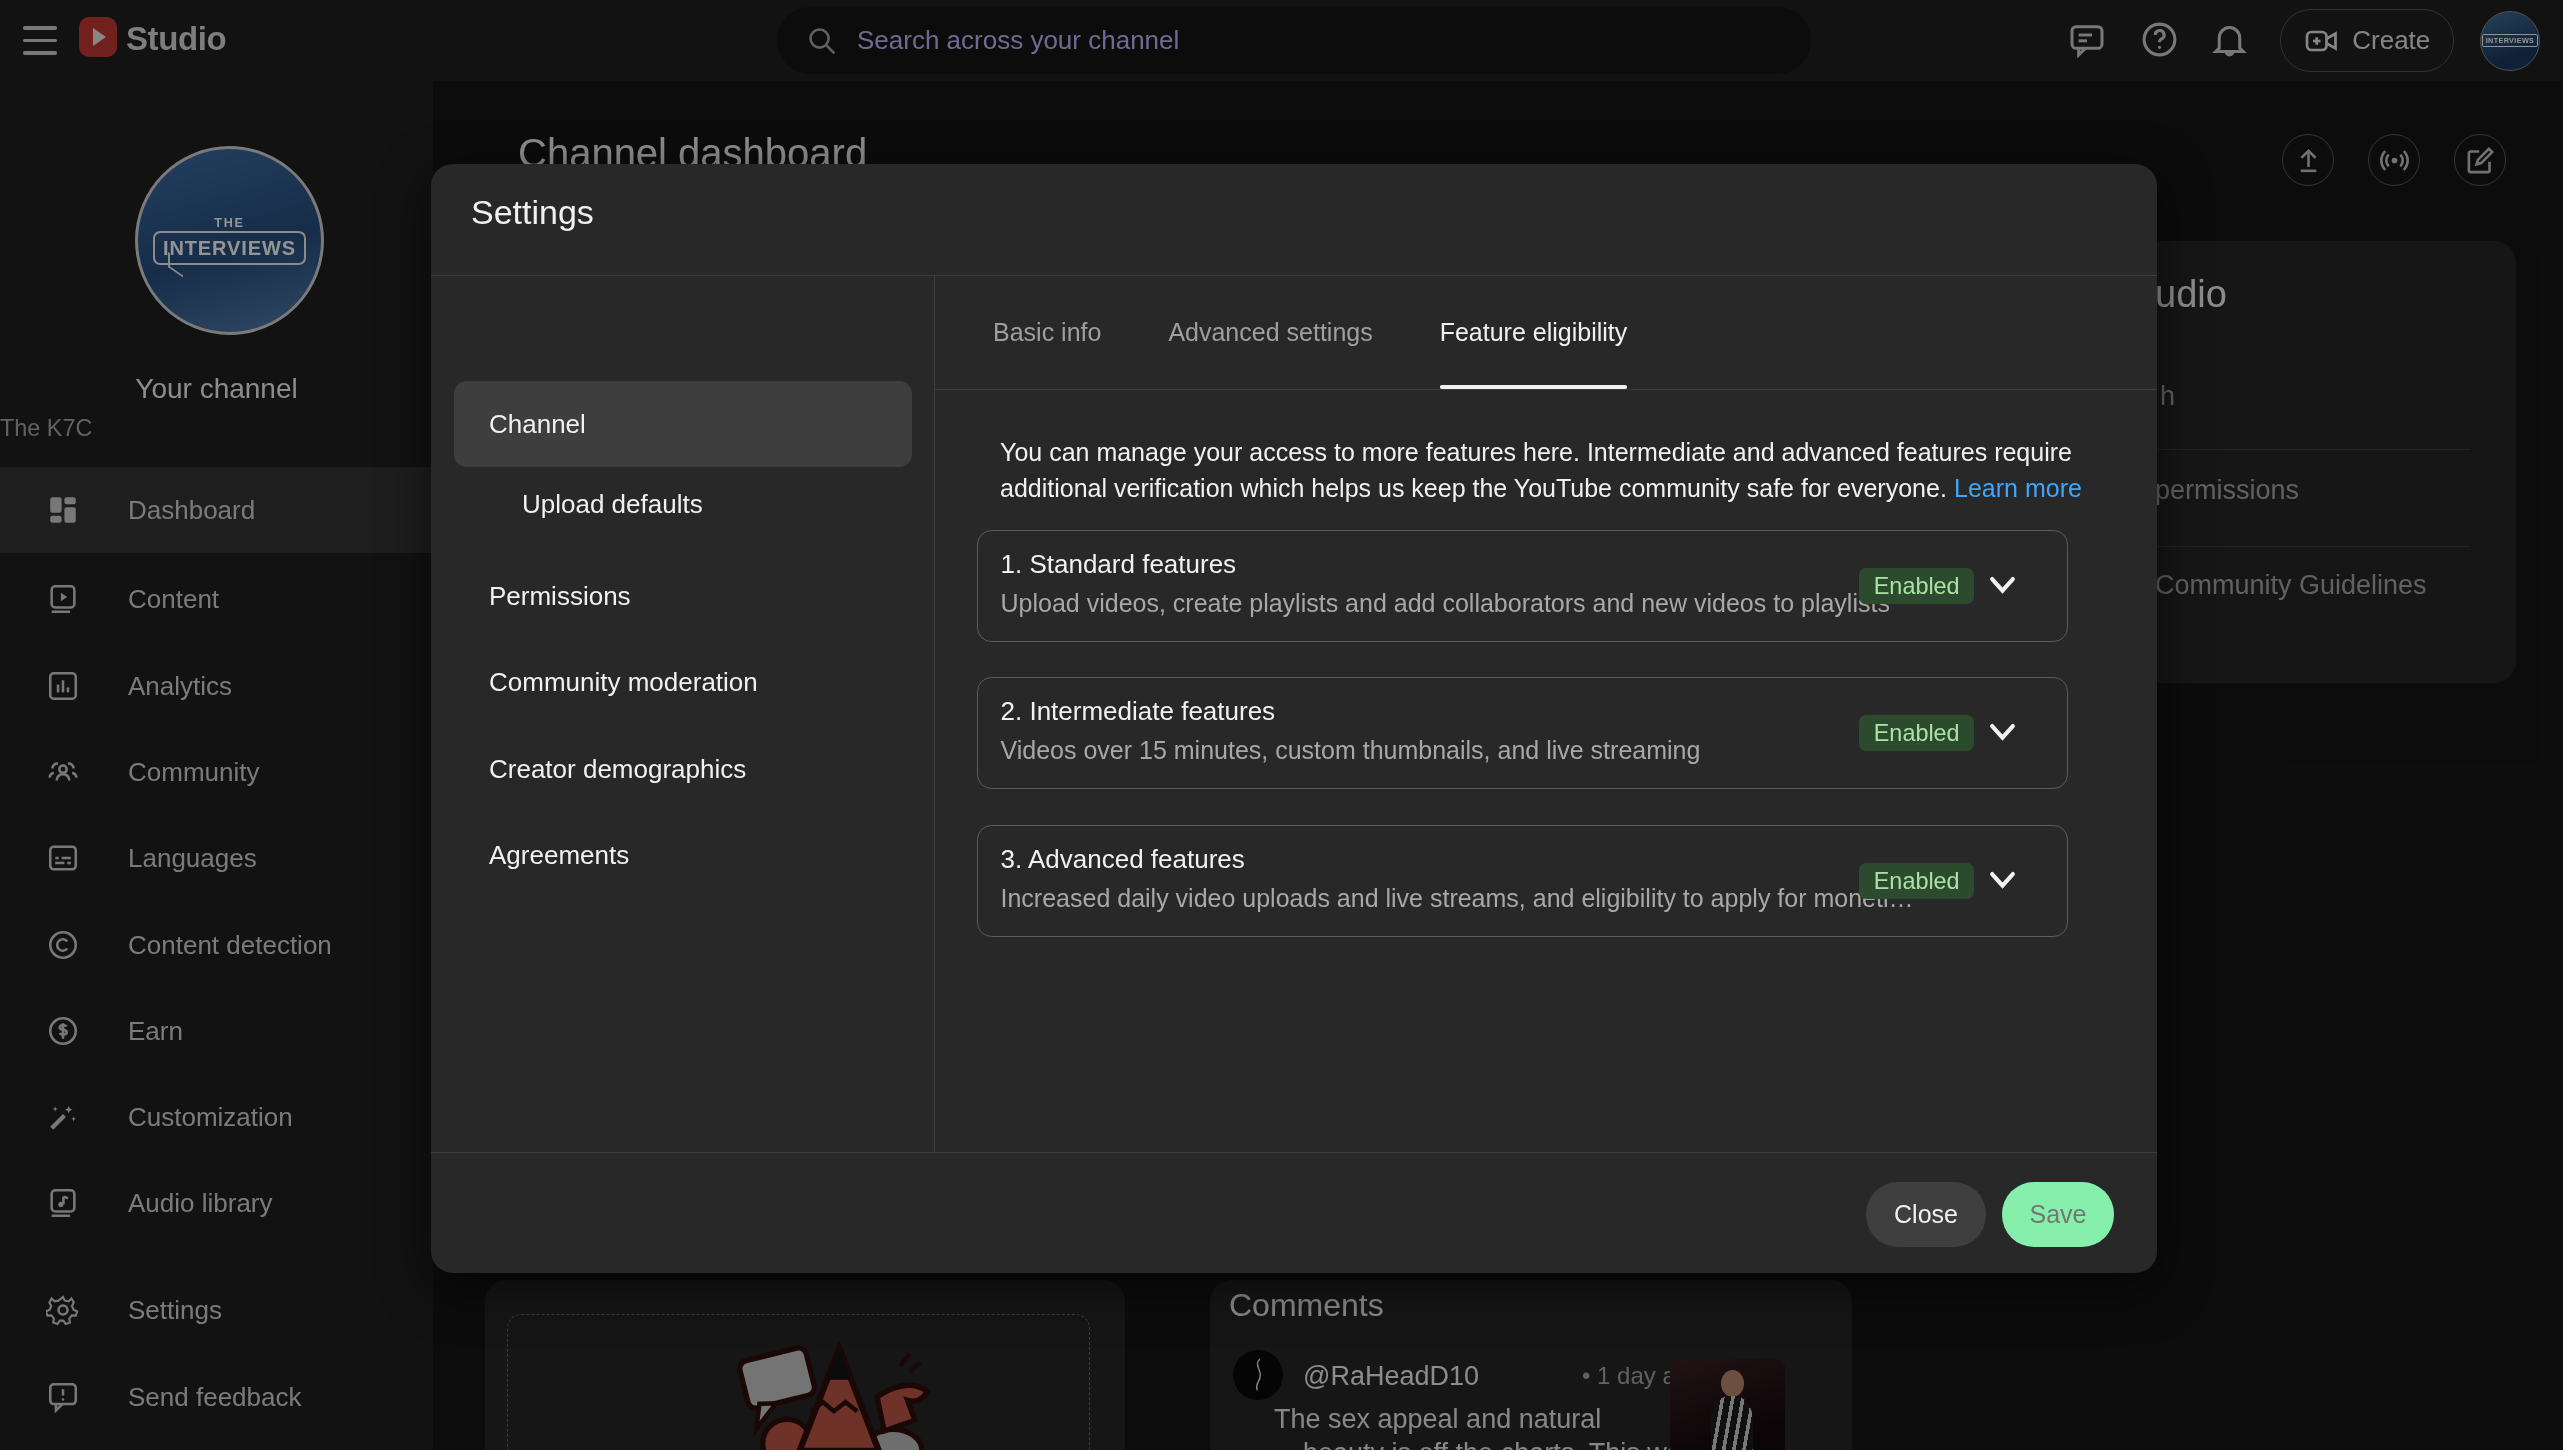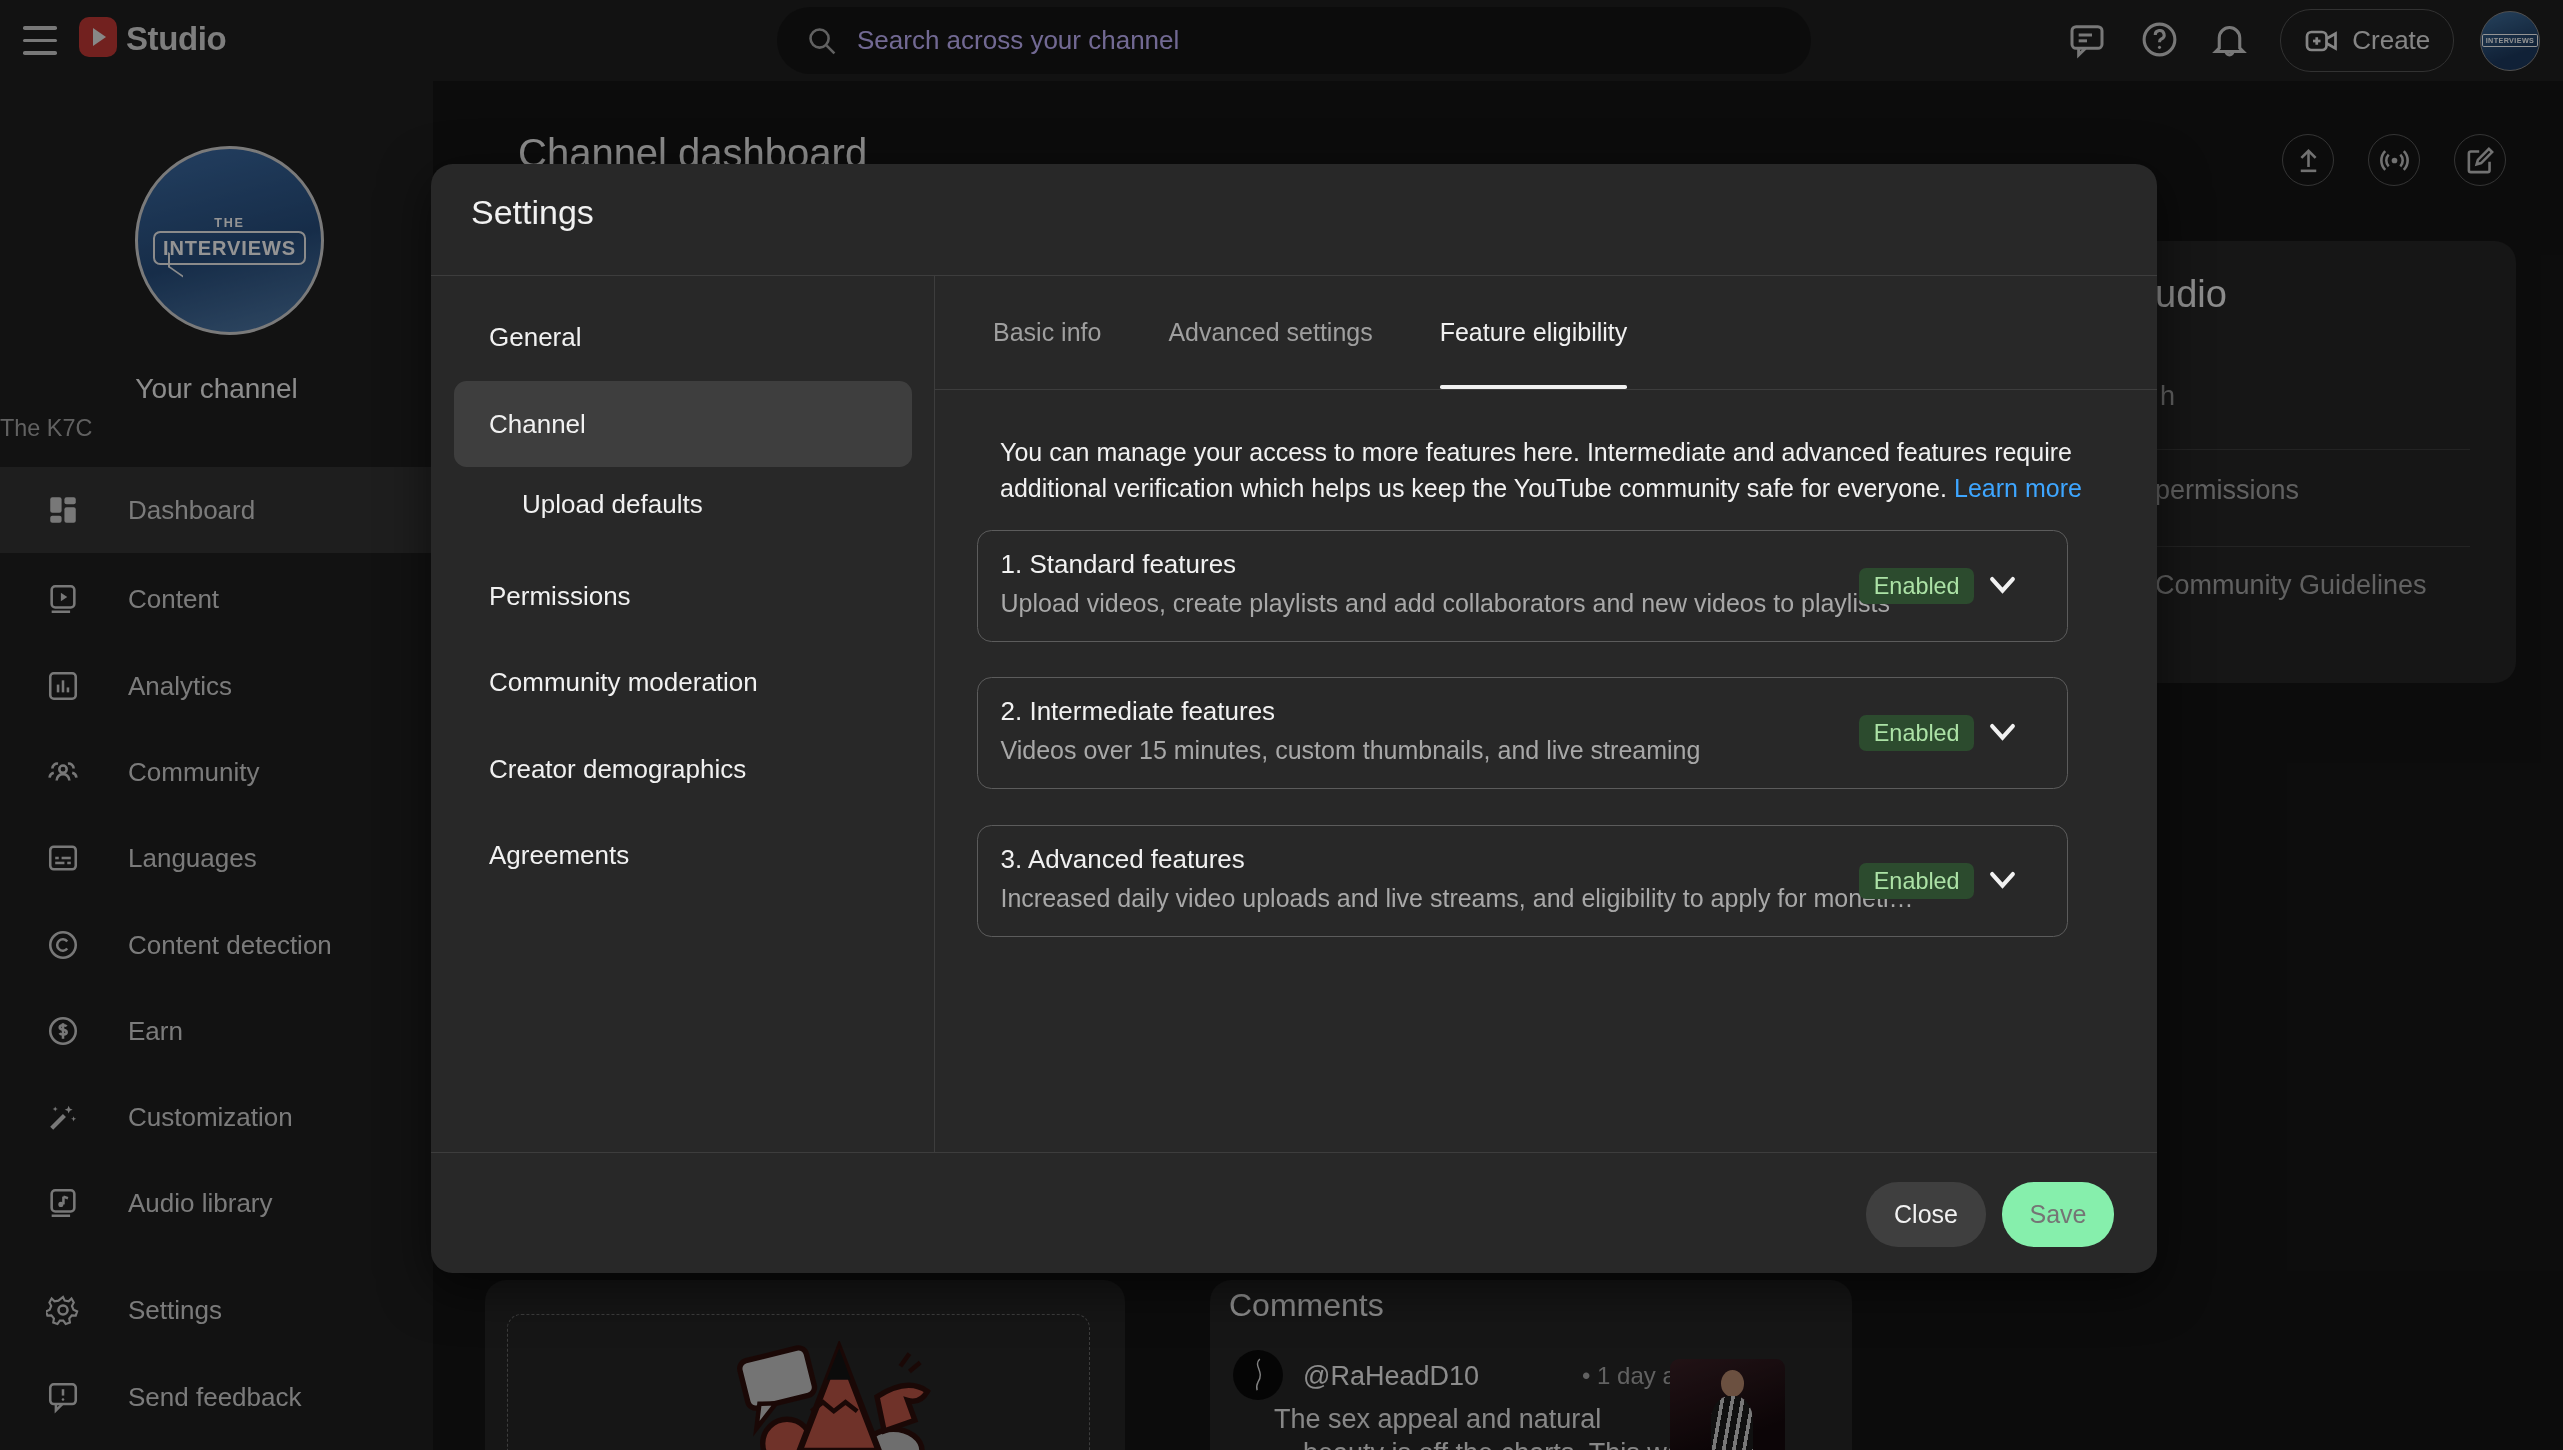--- a/index.html
+++ b/index.html
@@ -328,23 +328,20 @@
   </div>
 
 <div class="scrim"></div>
 
 <div class="modal">
   <div class="m-title">Settings</div>
   <div class="m-hdiv"></div>
   <div class="m-vdiv"></div>
   <div class="m-fdiv"></div>
 
-  <div class="m-nav-item" style="top:130px;">
-      <span class="t">General</span>
-    </div>
   <div class="m-nav-sel m-nav-sel-w" style="top:217px;"></div>
   <div class="m-nav-item" style="top:217px;">
       <span class="t" style="font-weight:500;">Channel</span>
     </div>
   <div class="m-nav-item" style="top:297px;margin-left:33px;">
       <span class="t">Upload defaults</span>
     </div>
   <div class="m-nav-item" style="top:389px;">
       <span class="t">Permissions</span>
     </div>

